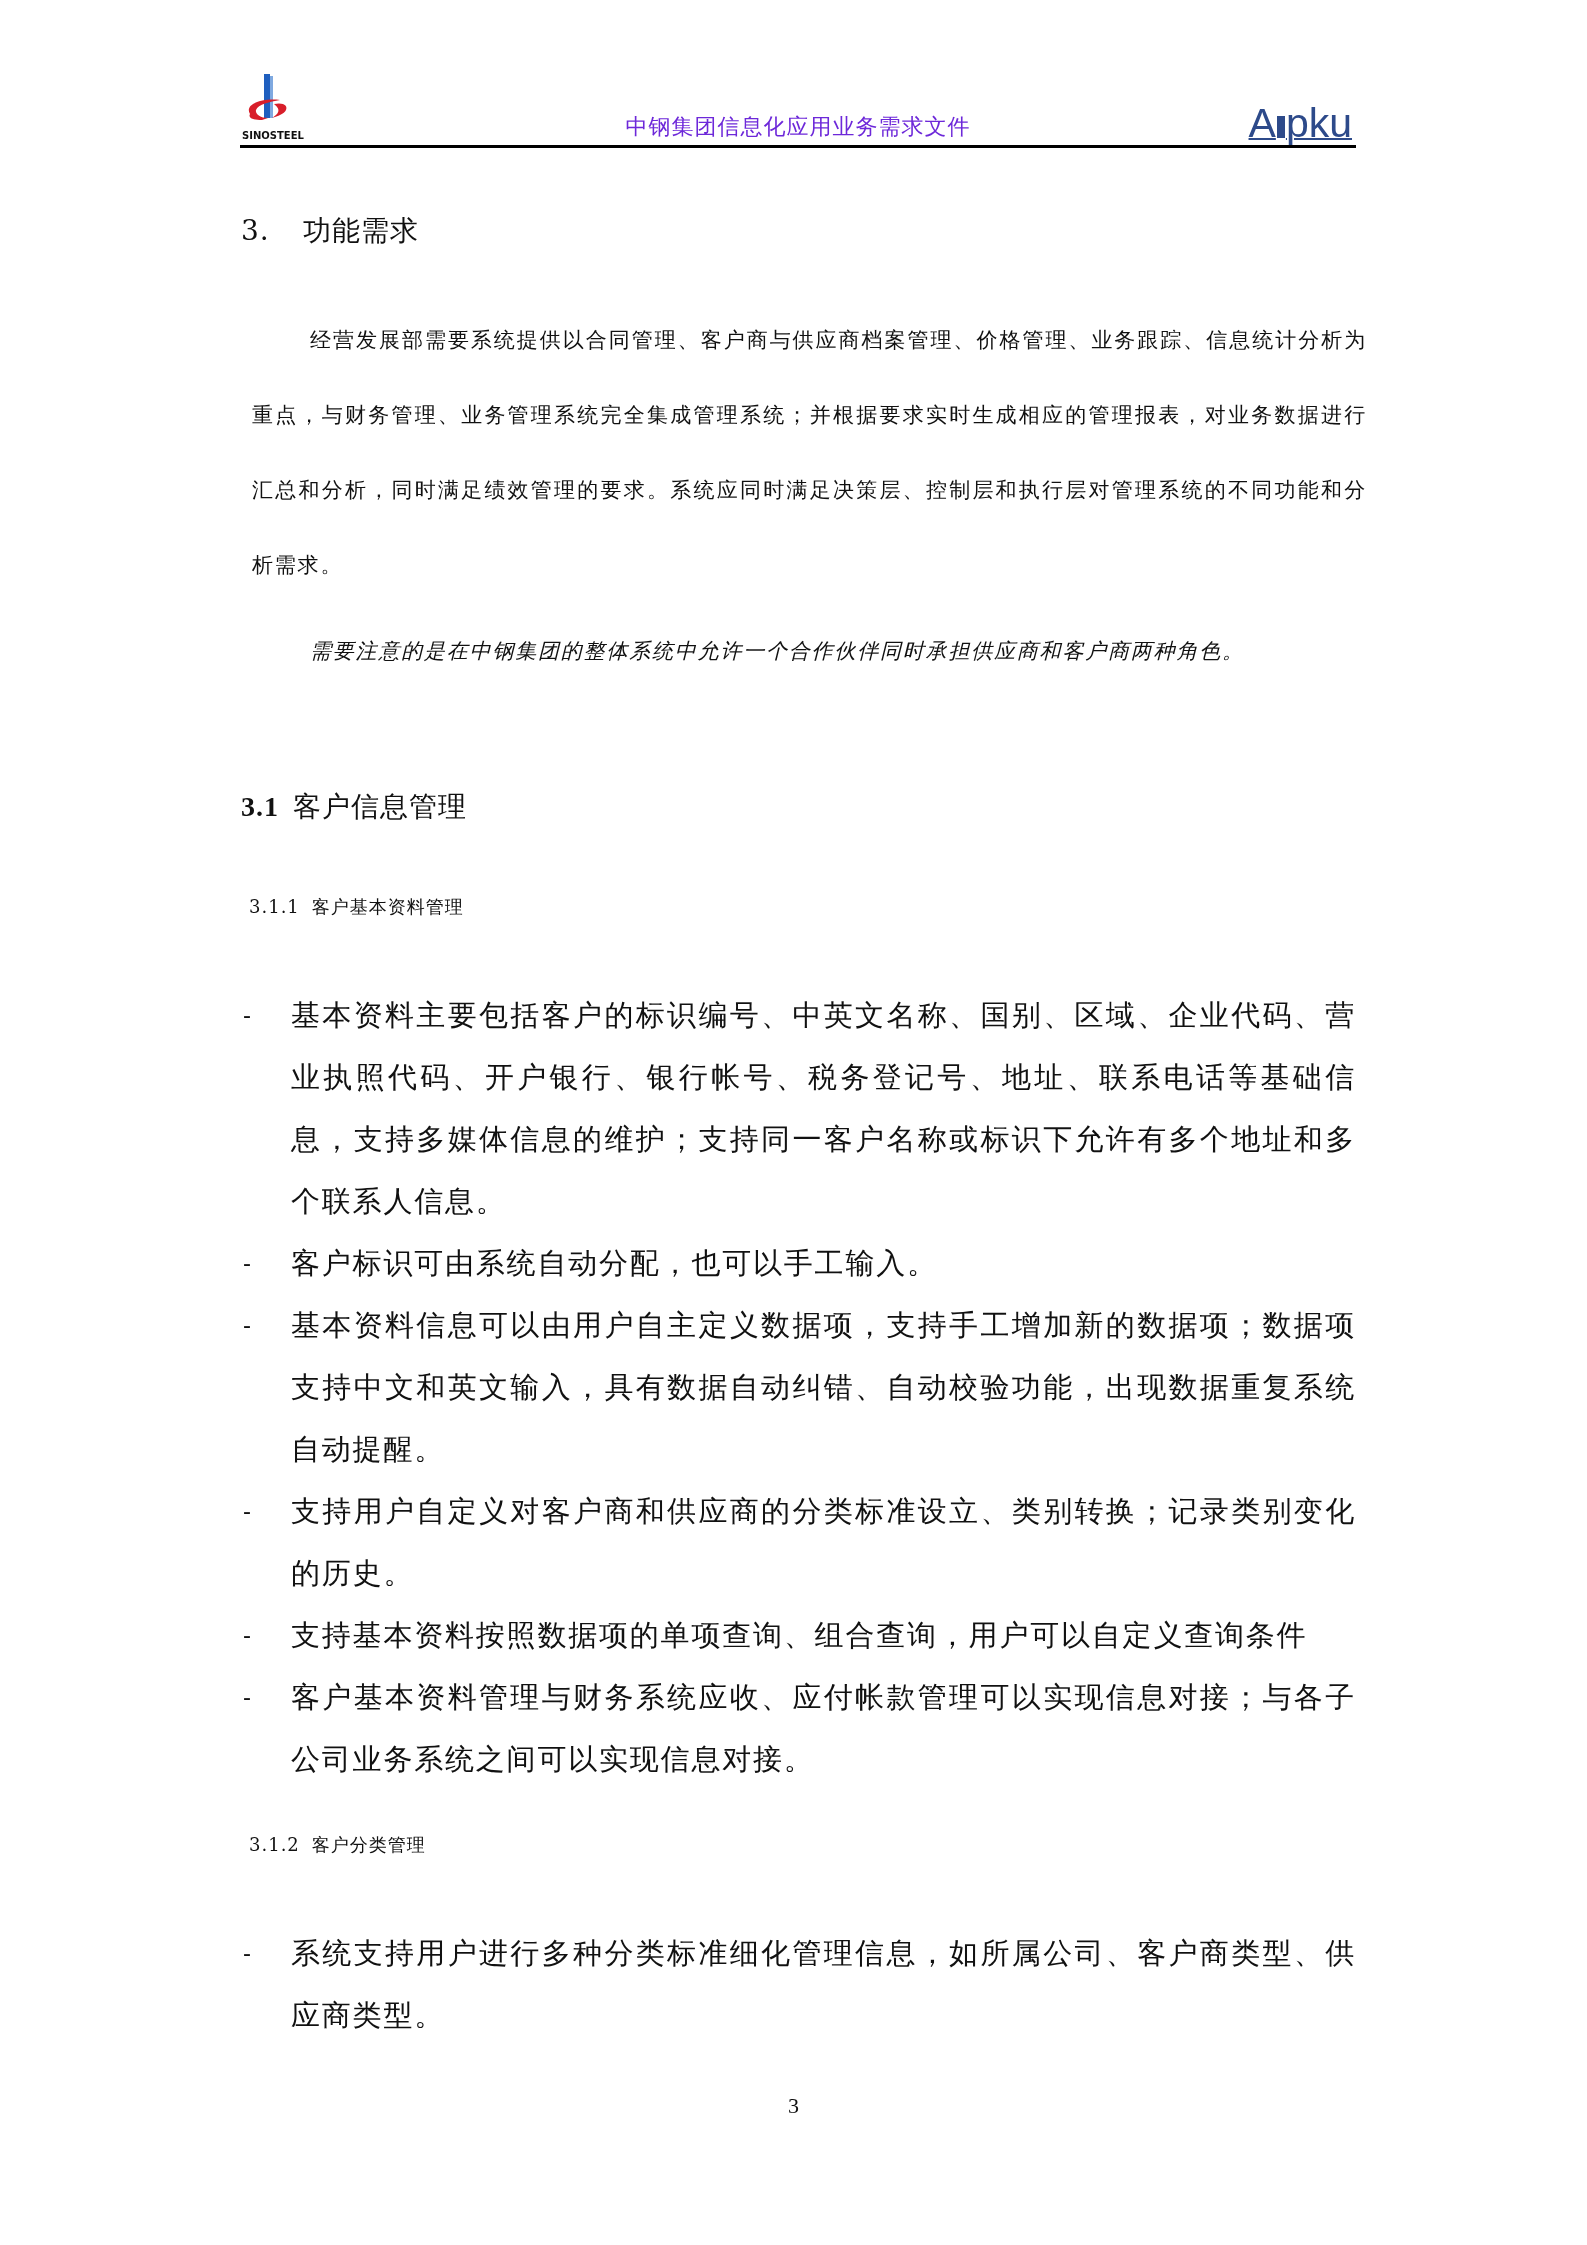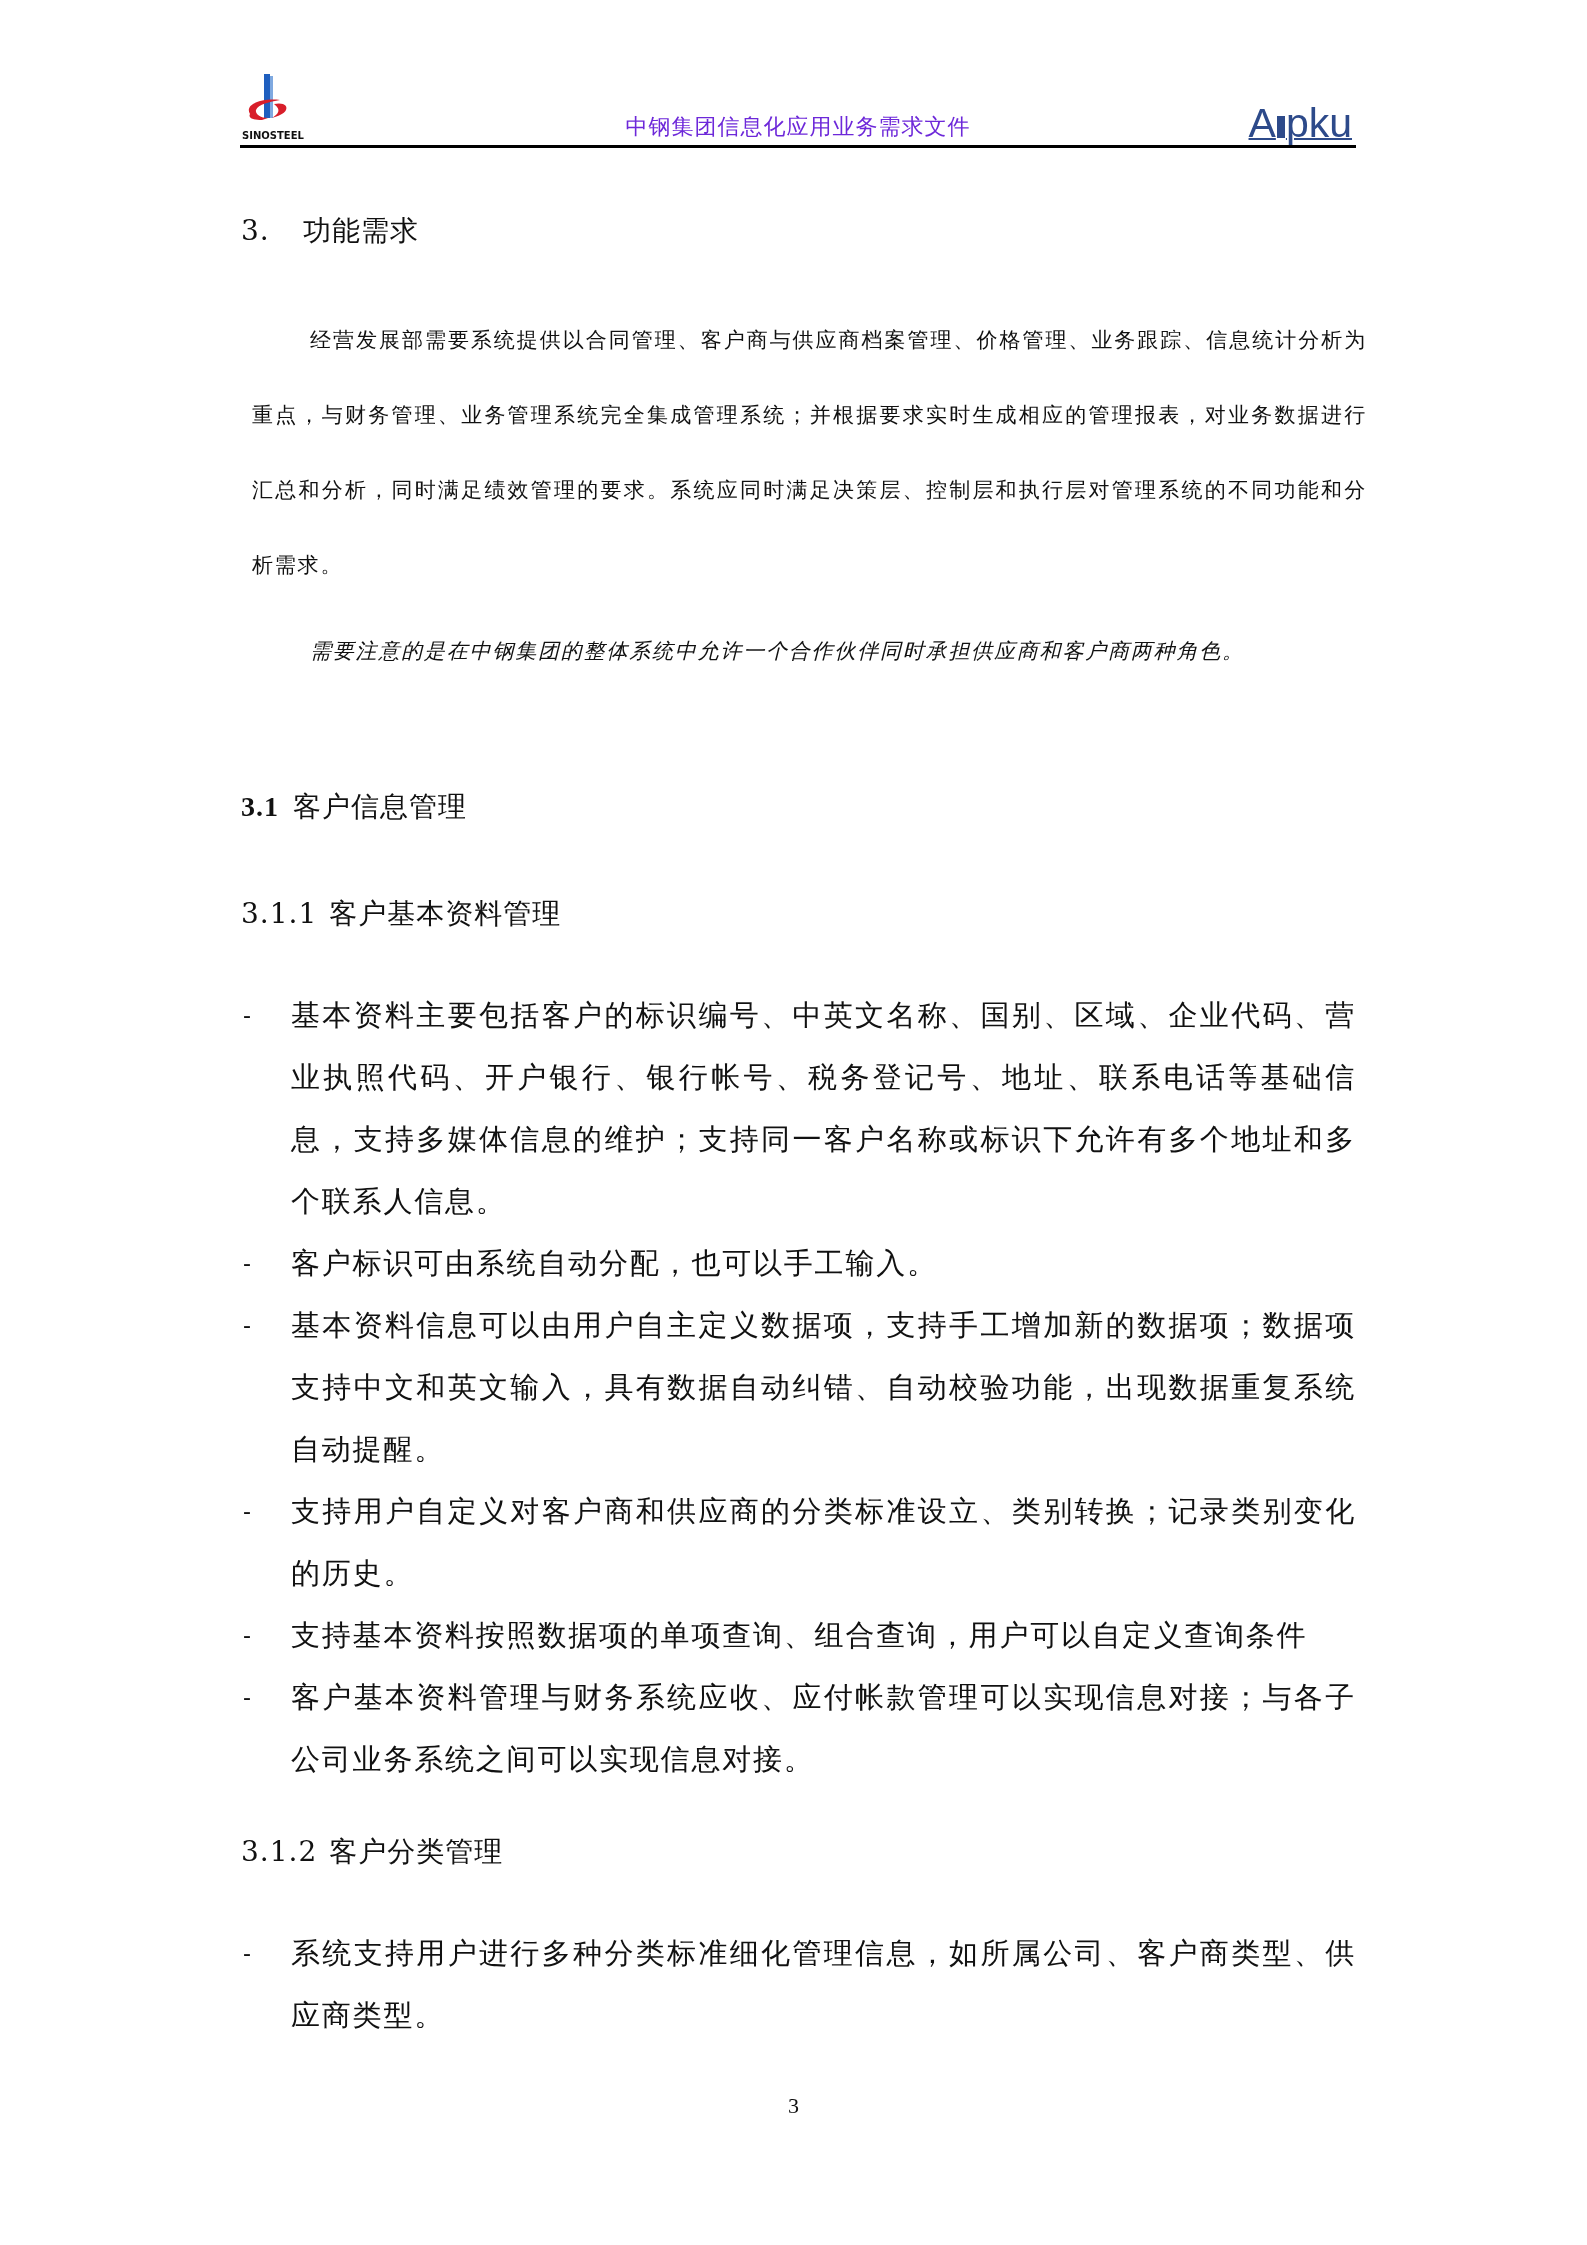--- a/index.html
+++ b/index.html
@@ -46,21 +46,21 @@
     .para {
       position: absolute; left: 11px; width: 1115px;
       font-size: 21px; line-height: 75px; letter-spacing: 1.8px;
       text-align: justify;
     }
     .h2 {
       position: absolute; left: 0; font-size: 28px; letter-spacing: 1px;
     }
     .h2 .num { font-weight: bold; margin-right: 14px; font-family: "Liberation Serif", serif; }
     .h3 {
-      position: absolute; left: 0; font-size: 28px; letter-spacing: 1px;
+      position: absolute; left: 8px; font-size: 18px; letter-spacing: 1px;
     }
     .h3 .num { margin-right: 12px; }
     .list { position: absolute; left: 0; width: 1115px; margin: 0; padding: 0; list-style: none; }
     .list li {
       position: relative; padding-left: 50px;
       font-size: 29px; line-height: 62px; letter-spacing: 1.8px; text-align: justify;
     }
     .list li .dash {
       position: absolute; left: 2px; top: 0; font-family: "Liberation Sans", sans-serif; font-size: 24px;
     }

